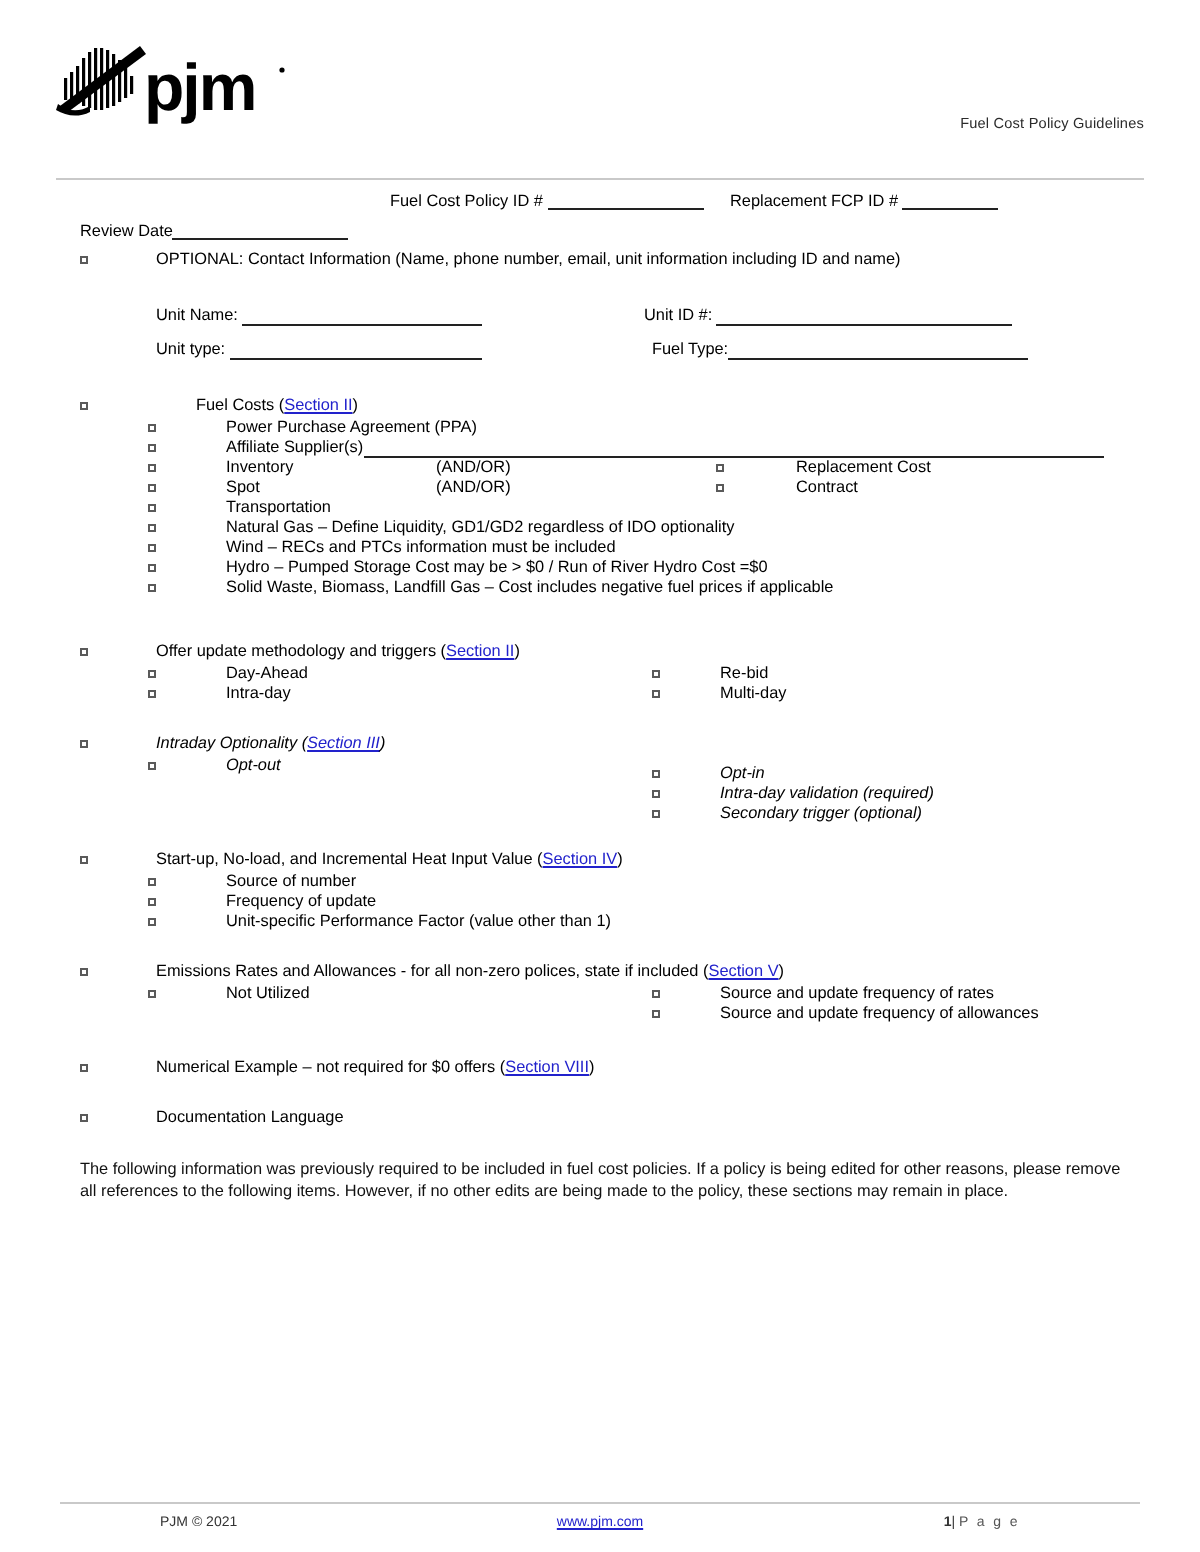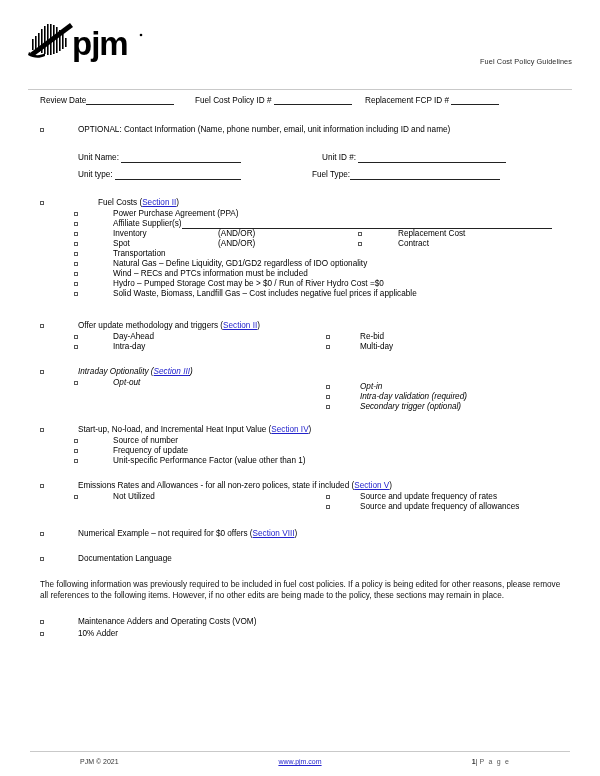--- a/index.html
+++ b/index.html
@@ -142,21 +142,21 @@
         <circle cx="113" cy="13" r="1.3" fill="#000"></circle>
       </svg>
     </div>
     <div class="header-title">Fuel Cost Policy Guidelines</div>
   </div>
   <div class="header-rule"></div>
 
   <div class="content">
 
     <div class="idline" style="height:16px;">
-      <span class="lbl" style="left:0; top:0;">
+      <span class="lbl" style="left:0; top:15px;">
         <span>Review Date</span><span class="ul" style="width:88px;"></span>
       </span>
       <span class="lbl" style="left:155px; top:0;">
         <span>Fuel Cost Policy ID #</span>
         <span class="ul" style="width:78px;"></span>
       </span>
       <span class="lbl" style="left:325px; top:0;">
         <span>Replacement FCP ID #</span>
         <span class="ul" style="width:48px;"></span>
       </span>
@@ -173,21 +173,21 @@
         <span class="ul" style="width:120px;"></span>
       </div>
       <div class="item" style="left:282px; top:0;">
         <span>Unit ID #:</span>
         <span class="ul" style="width:148px;"></span>
       </div>
       <div class="item" style="left:38px; top:17px;">
         <span>Unit type:</span>
         <span class="ul" style="width:126px;"></span>
       </div>
-      <div class="item" style="left:272px; top:17px;">
+      <div class="item" style="left:286px; top:17px;">
         <span>Fuel Type:</span><span class="ul" style="width:150px;"></span>
       </div>
     </div>
 
 
     <div style="position:relative; height:112px; margin-top:11px;">
       <span class="cb" style="left:0; top:4px;"></span>
       <div class="item" style="left:38px; top:0;padding-left:20px;">
         <span>Fuel Costs (</span><a class="lnk" href="#">Section II</a><span>)</span>
       </div>
@@ -298,26 +298,20 @@
 
     <div style="position:relative; height:14px; margin-top:11px;">
       <span class="cb" style="left:0; top:4px;"></span>
       <div class="item" style="left:38px; top:0;">Documentation Language</div>
     </div>
 
     <div style="position:relative; margin-top:12px;">
       <div class="txt" style="left:0; width:528px;">The following information was previously required to be included in fuel cost policies.  If a policy is being edited for other reasons, please remove all references to the following items.  However, if no other edits are being made to the policy, these sections may remain in place.</div>
     </div>
 
-    <div style="position:relative; height:26px; margin-top:15px;">
-      <span class="cb" style="left:0; top:4px;"></span>
-      <div class="item" style="left:38px; top:0;">Maintenance Adders and Operating Costs (VOM)</div>
-      <span class="cb" style="left:0; top:16px;"></span>
-      <div class="item" style="left:38px; top:12px;">10% Adder</div>
-    </div>
 
   </div>
 
   <div class="footer-rule"></div>
   <div class="footer">
     <span class="left">PJM © 2021</span>
     <span class="mid"><a href="#">www.pjm.com</a></span>
     <span class="right">
       <b>1</b><span>|</span> <span class="pg">P a g e</span>
     </span>

